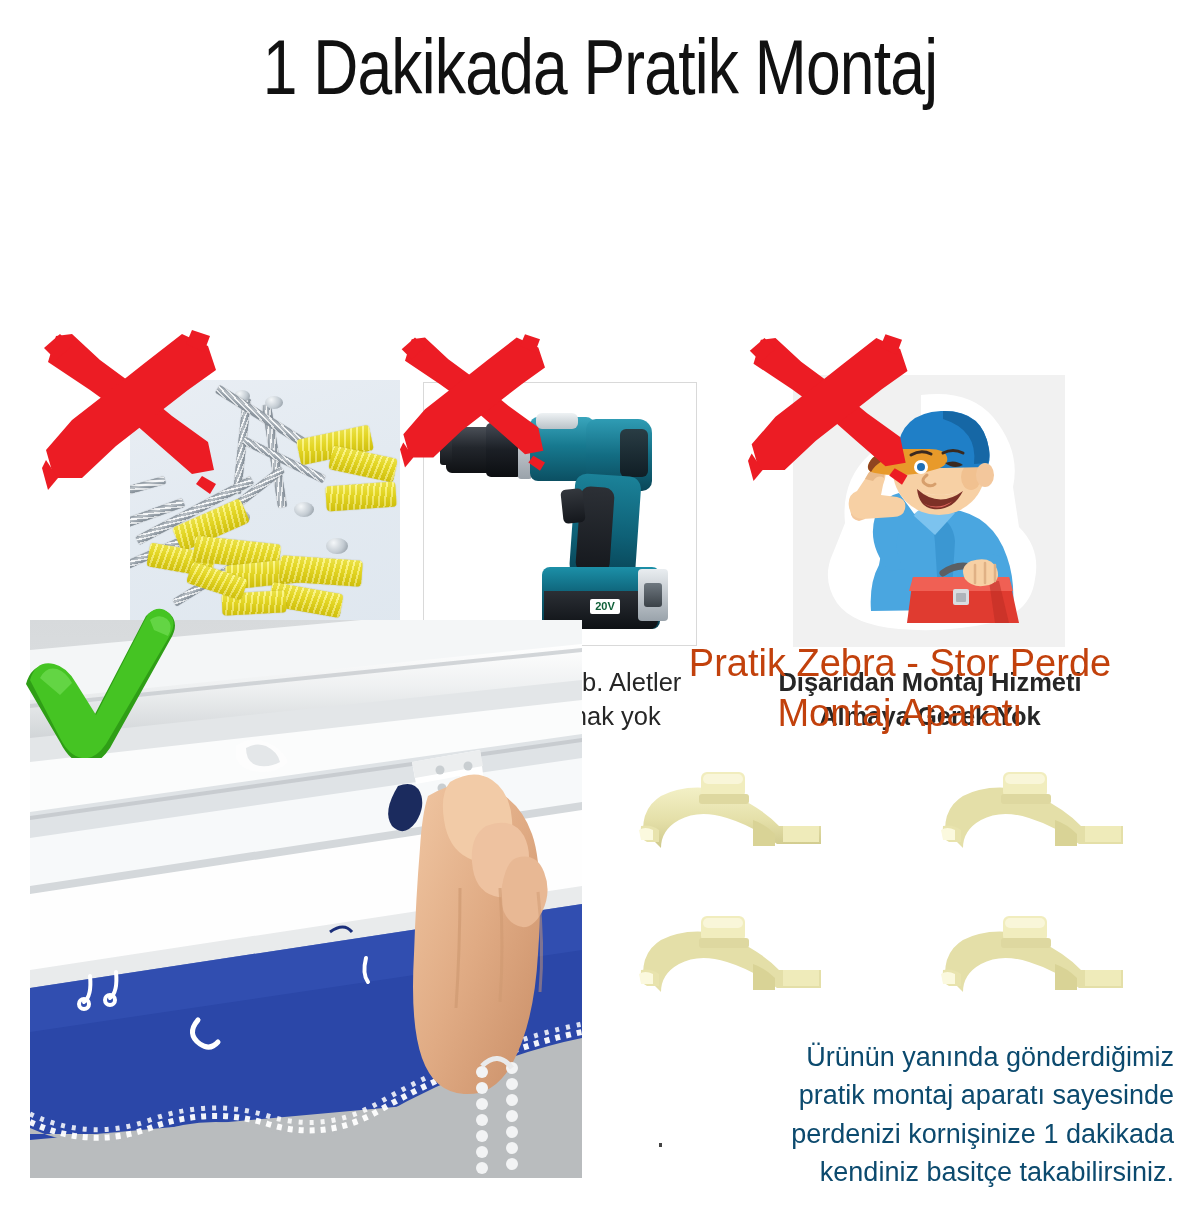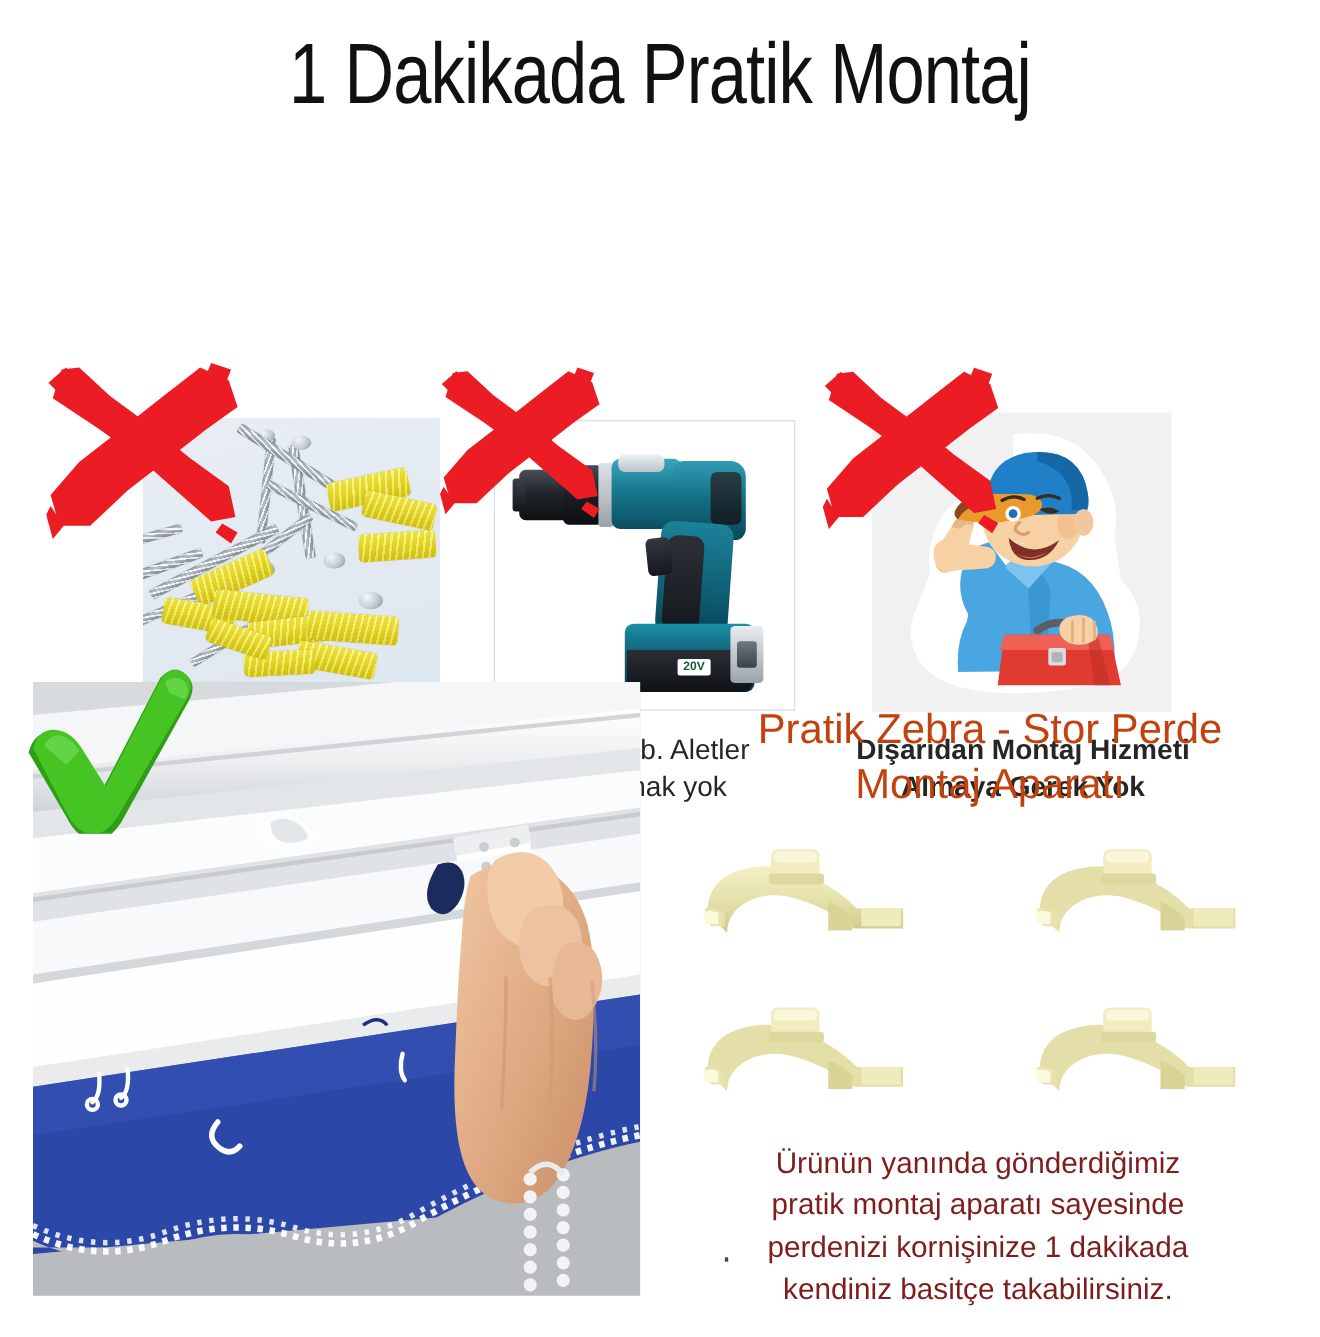--- a/index.html
+++ b/index.html
@@ -69,21 +69,21 @@
     background:repeating-linear-gradient(100deg,rgba(255,255,255,.55) 0 2px,rgba(170,155,0,.35) 2px 6px);
     opacity:.6;
   }
   .head{
     position:absolute;border-radius:50%;
     background:radial-gradient(circle at 35% 30%,#f4f7f9 0%,#c3cbd2 55%,#828c95 100%);
   }
 
   
   #drill-box{
-    left:449px;top:222px;width:272px;height:262px;
+    left:423px;top:222px;width:272px;height:262px;
     background:#ffffff;border:1px solid #d9d9d9;
   }
   .drill-part{position:absolute;}
 
   
   #handy-box{
     left:793px;top:215px;width:272px;height:272px;
     background:#f1f1f1;
   }
 
@@ -99,21 +99,21 @@
     position:absolute;left:600px;top:638px;width:600px;
     text-align:center;font-size:38px;line-height:1.32;color:#c2410c;
     white-space:pre-line;
   }
   .brackets{
     position:absolute;left:615px;top:760px;width:580px;height:252px;
   }
   .bracket{position:absolute;width:200px;height:88px;}
   .right-desc{
     position:absolute;left:604px;top:1038px;width:570px;
-    text-align:center;font-size:27px;line-height:1.42;color:#7f1d1d;
+    text-align:right;font-size:27px;line-height:1.42;color:#0c4a6e;
     white-space:pre-line;
   }
   .dot-artifact{
     position:absolute;left:659px;top:1143px;width:3px;height:4px;background:#444;
   }
 </style>
 </head>
 <body>
 
 <div class="page">

